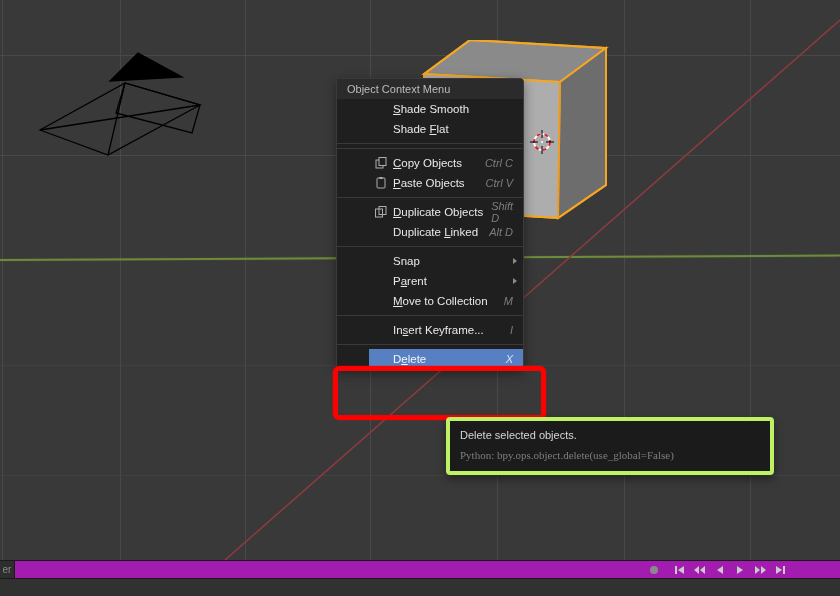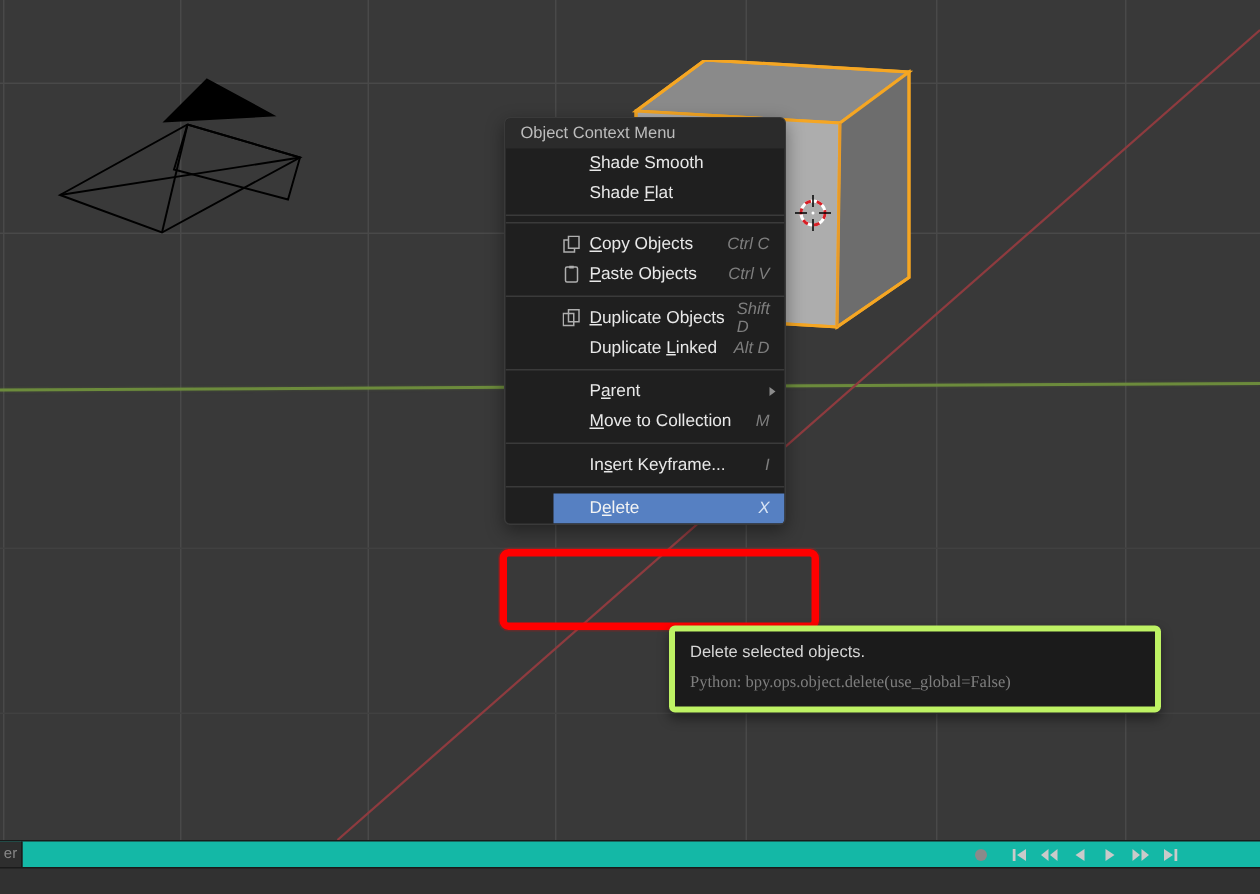--- a/index.html
+++ b/index.html
@@ -145,21 +145,21 @@
     left: 0;
     bottom: 0;
     width: 100%;
     height: 36px;
     display: flex;
     flex-direction: column;
   }
   .bsplit {
     height: 18px;
     display: flex;
-    background: #14b8a6;
+    background: #a21caf;
     border-top: 1px solid #1a1a1a;
   }
   .bsplit2 {
     height: 18px;
     background: #313131;
     border-top: 1px solid #1a1a1a;
   }
   .bsplit .left {
     width: 14px;
     background: #2e2e2e;
@@ -309,20 +309,24 @@
     </span>
     <span class="label"><u>D</u>uplicate Objects</span>
     <span class="sc">Shift D</span>
   </div>
   <div class="mi">
     <span class="label">Duplicate <u>L</u>inked</span>
     <span class="sc">Alt D</span>
   </div>
   <div class="sep"></div>
   <div class="mi">
+    <span class="label">Snap</span>
+    <span class="sub"></span>
+  </div>
+  <div class="mi">
     <span class="label">P<u>a</u>rent</span>
     <span class="sub"></span>
   </div>
   <div class="mi">
     <span class="label"><u>M</u>ove to Collection</span>
     <span class="sc">M</span>
   </div>
   <div class="sep"></div>
   <div class="mi">
     <span class="label">In<u>s</u>ert Keyframe...</span>

